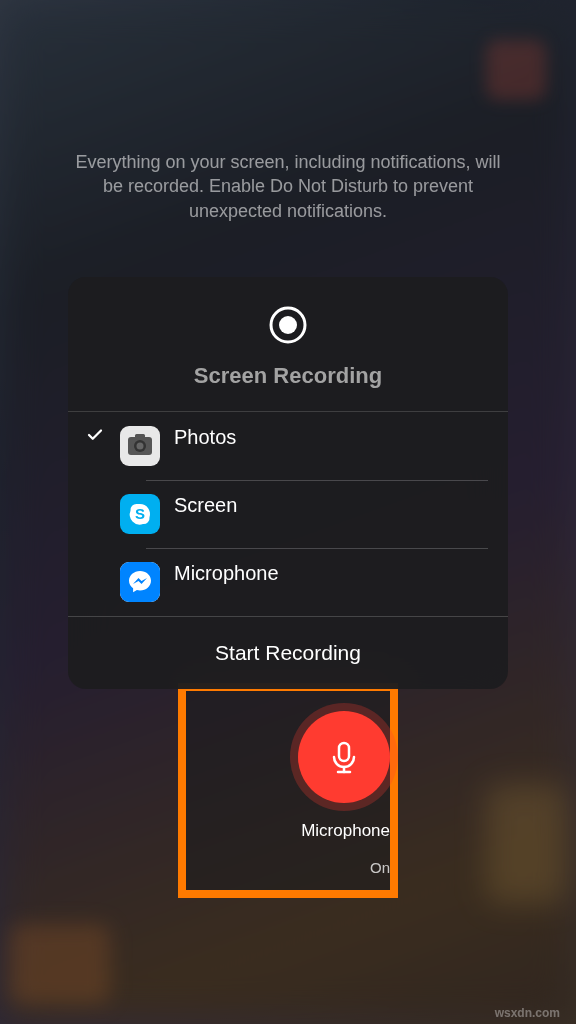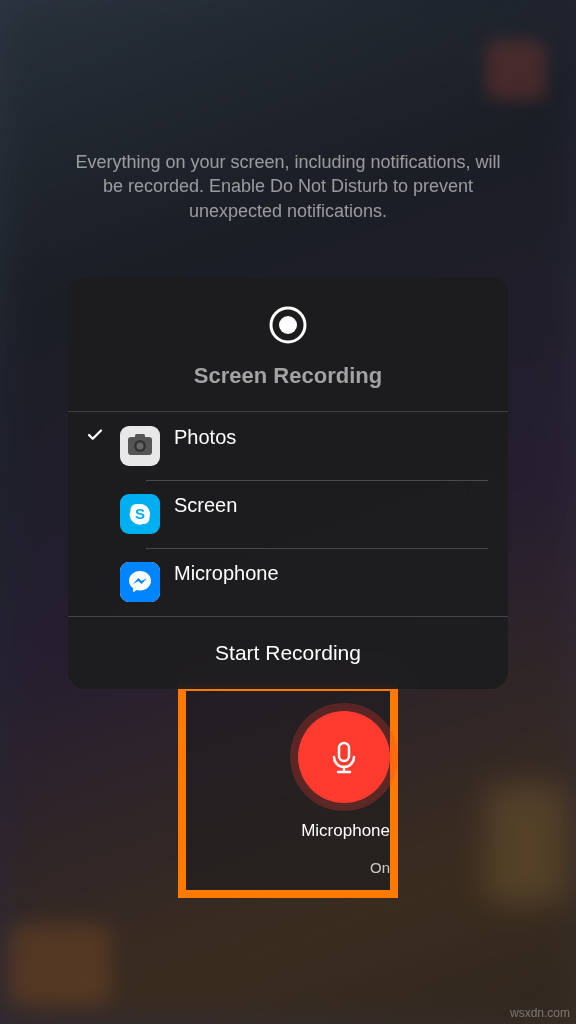--- a/index.html
+++ b/index.html
@@ -161,25 +161,26 @@
 }
 .mic-status {
   color: rgba(255,255,255,0.75);
   font-size: 15px;
   text-align: center;
   margin-top: 18px;
 }
 
 .watermark {
   position: absolute;
-  right: 6px;
+  right: 16px;
   bottom: 4px;
   color: rgba(255,255,255,0.35);
   font-size: 12px;
   font-family: Arial, sans-serif;
+  font-weight: bold;
 }
 </style>
 </head>
 <body>
 
 <div class="blur-bg"></div>
 <div class="corner-shape cs1"></div>
 <div class="corner-shape cs2"></div>
 <div class="corner-shape cs3"></div>
 <div class="overlay"></div>

